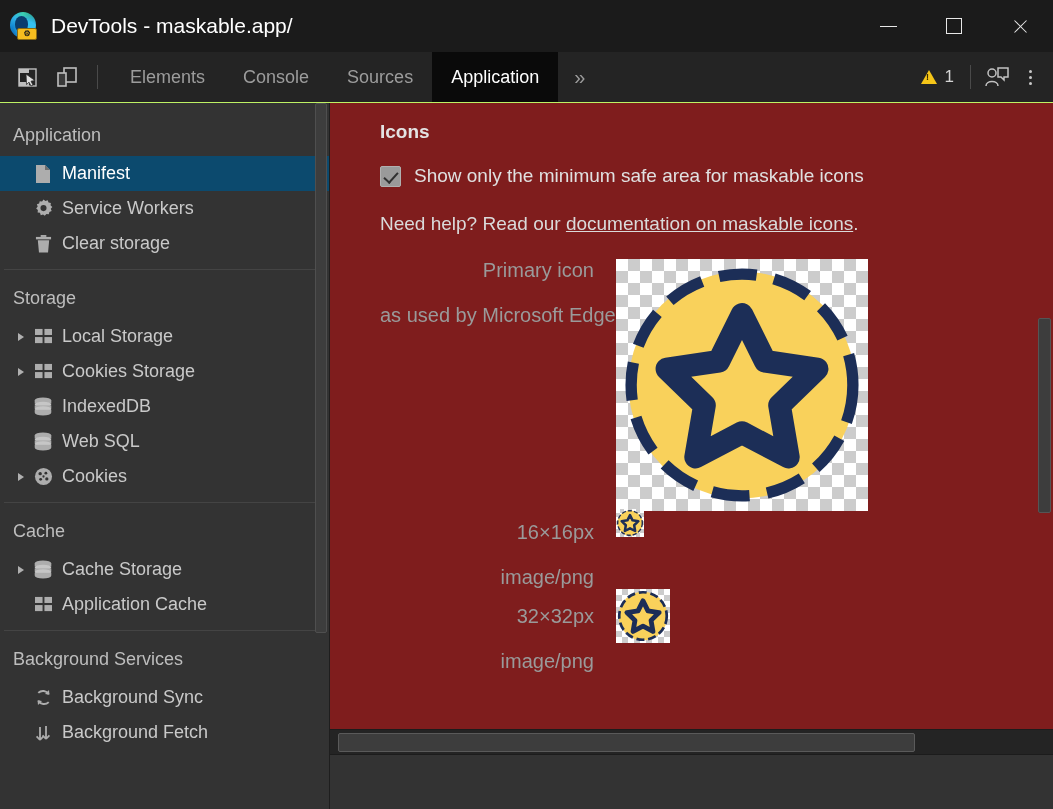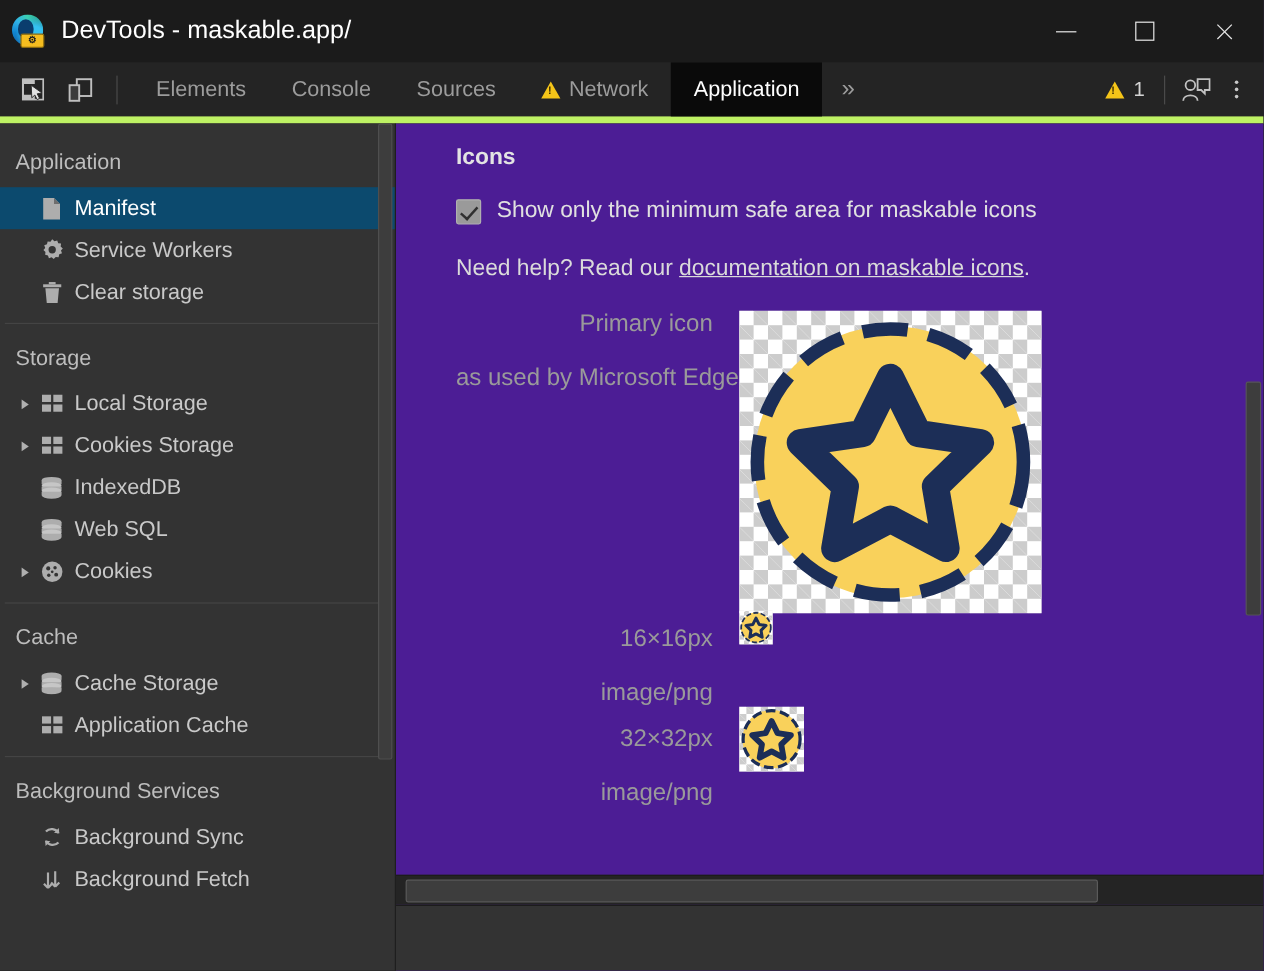--- a/index.html
+++ b/index.html
@@ -88,21 +88,21 @@
   .gl-close::before { transform: rotate(45deg); }
   .gl-close::after  { transform: rotate(-45deg); }
 
   
   .tabbar {
     height: 51px;
     flex: 0 0 51px;
     background: #242424;
     display: flex;
     align-items: stretch;
-    border-bottom: 6px solid #bef264;
+    border-bottom: 1px solid #bef264;
   }
   .tb-tools {
     display: flex; align-items: center;
     padding: 0 9px 0 13px;
     gap: 12px;
   }
   .tb-icon {
     width: 28px; height: 28px;
     display: flex; align-items: center; justify-content: center;
   }
@@ -219,21 +219,21 @@
     border: 1px solid #4F4F4F;
     border-radius: 2px;
   }
 
   
   .main-wrap {
     flex: 1 1 auto;
     display: flex;
     flex-direction: column;
     min-width: 0;
-    background: #4c1d95;
+    background: #7f1d1d;
     position: relative;
   }
   .main {
     flex: 1 1 auto;
     position: relative;
     overflow: hidden;
     min-height: 0;
   }
   .main-content { padding: 18px 0 0 50px; position: relative; }
 
@@ -380,24 +380,20 @@
 
     <div class="tabs">
       <div class="tab">
         <span>Elements</span>
       </div>
       <div class="tab">
         <span>Console</span>
       </div>
       <div class="tab">
         <span>Sources</span>
-      </div>
-      <div class="tab">
-        <span class="warn-tri"></span>
-        <span>Network</span>
       </div>
       <div class="tab active">
         <span>Application</span>
       </div>
       <div class="tab-more">»</div>
     </div>
 
     <div class="tabbar-spacer"></div>
 
     <div class="tabbar-right">

